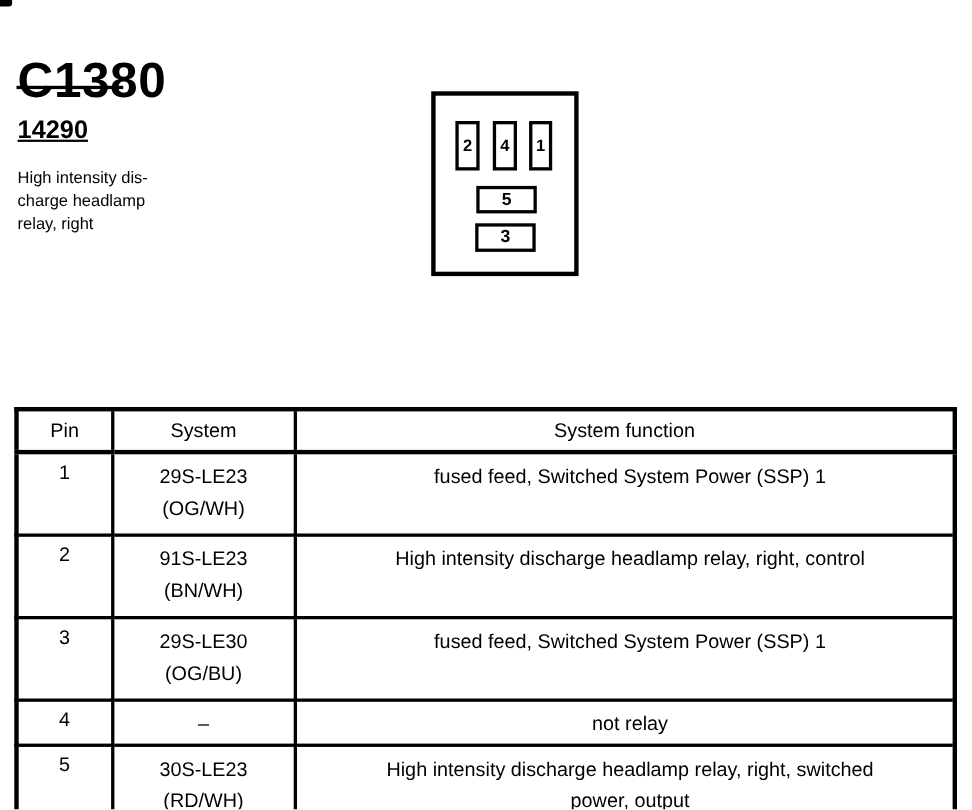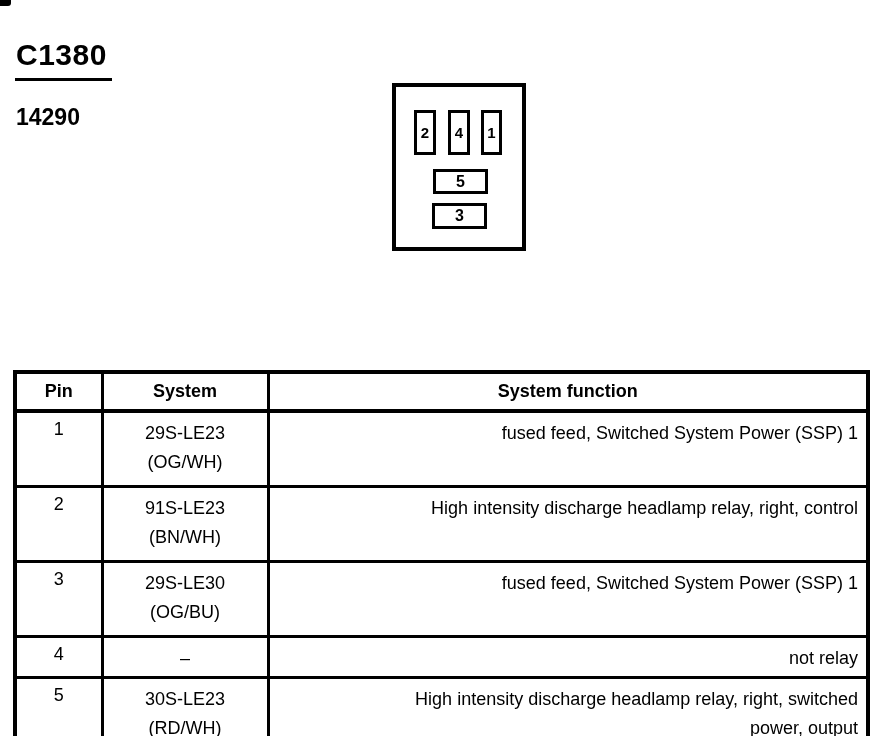--- a/index.html
+++ b/index.html
@@ -20,38 +20,39 @@
   .scan-artifact {
     position: absolute;
     left: 0; top: 0;
     width: 11px; height: 6px;
     background: #000;
     border-radius: 0 0 3px 0;
   }
   
   .connector-id {
     position: absolute;
-    left: 16px; top: 40px;
-    font-size: 30px;
+    left: 16px; top: 50px;
+    font-size: 45px;
     font-weight: bold;
     letter-spacing: 0.5px;
     line-height: 1;
   }
   .connector-id-underline {
     position: absolute;
     left: 15px; top: 78px;
     width: 97px; height: 3px;
     background: #000;
   }
   .part-number {
     position: absolute;
     left: 16px; top: 106px;
     font-size: 23px;
     font-weight: bold;
     line-height: 1;
+    text-decoration: underline;
   }
   .description {
     position: absolute;
     left: 16px; top: 151px;
     font-size: 15px;
     line-height: 21px;
     white-space: pre-line;
     width: 170px;
   }
   
@@ -91,54 +92,57 @@
     font-size: 18px;
   }
   .pin-table td, .pin-table th {
     border: 3px solid #000;
     vertical-align: top;
     background: #fff;
     overflow: hidden;
   }
   .pin-table th {
     vertical-align: middle;
-    font-weight: bold;
+    font-weight: normal;
     height: 33px;
     border-bottom: 4px solid #000;
   }
   .cell-pin {
     text-align: center;
     padding-top: 6px;
   }
   .cell-circuit {
     text-align: center;
     padding-top: 6px;
     line-height: 29px;
     white-space: pre-line;
   }
   .cell-function {
-    text-align: right;
+    text-align: center;
     padding: 6px 8px 0 18px;
     line-height: 29px;
     white-space: pre-line;
   }
   .row-tall td { height: 65px; }
   .row-taller td { height: 68px; }
   .row-short td { height: 31px; }
 </style>
 </head>
 <body>
 
 <div class="page">
 
   <div class="scan-artifact"></div>
 
   <div class="connector-id">C1380</div>
   <div class="connector-id-underline"></div>
   <div class="part-number">14290</div>
+  <div class="description">High intensity dis-
+charge headlamp
+relay, right</div>
 
   <div class="connector-box">
     <div class="pin-cavity pin-v pin-2">2</div>
     <div class="pin-cavity pin-v pin-4">4</div>
     <div class="pin-cavity pin-v pin-1">1</div>
     <div class="pin-cavity pin-h pin-5">5</div>
     <div class="pin-cavity pin-h pin-3">3</div>
   </div>
 
   <table class="pin-table">

